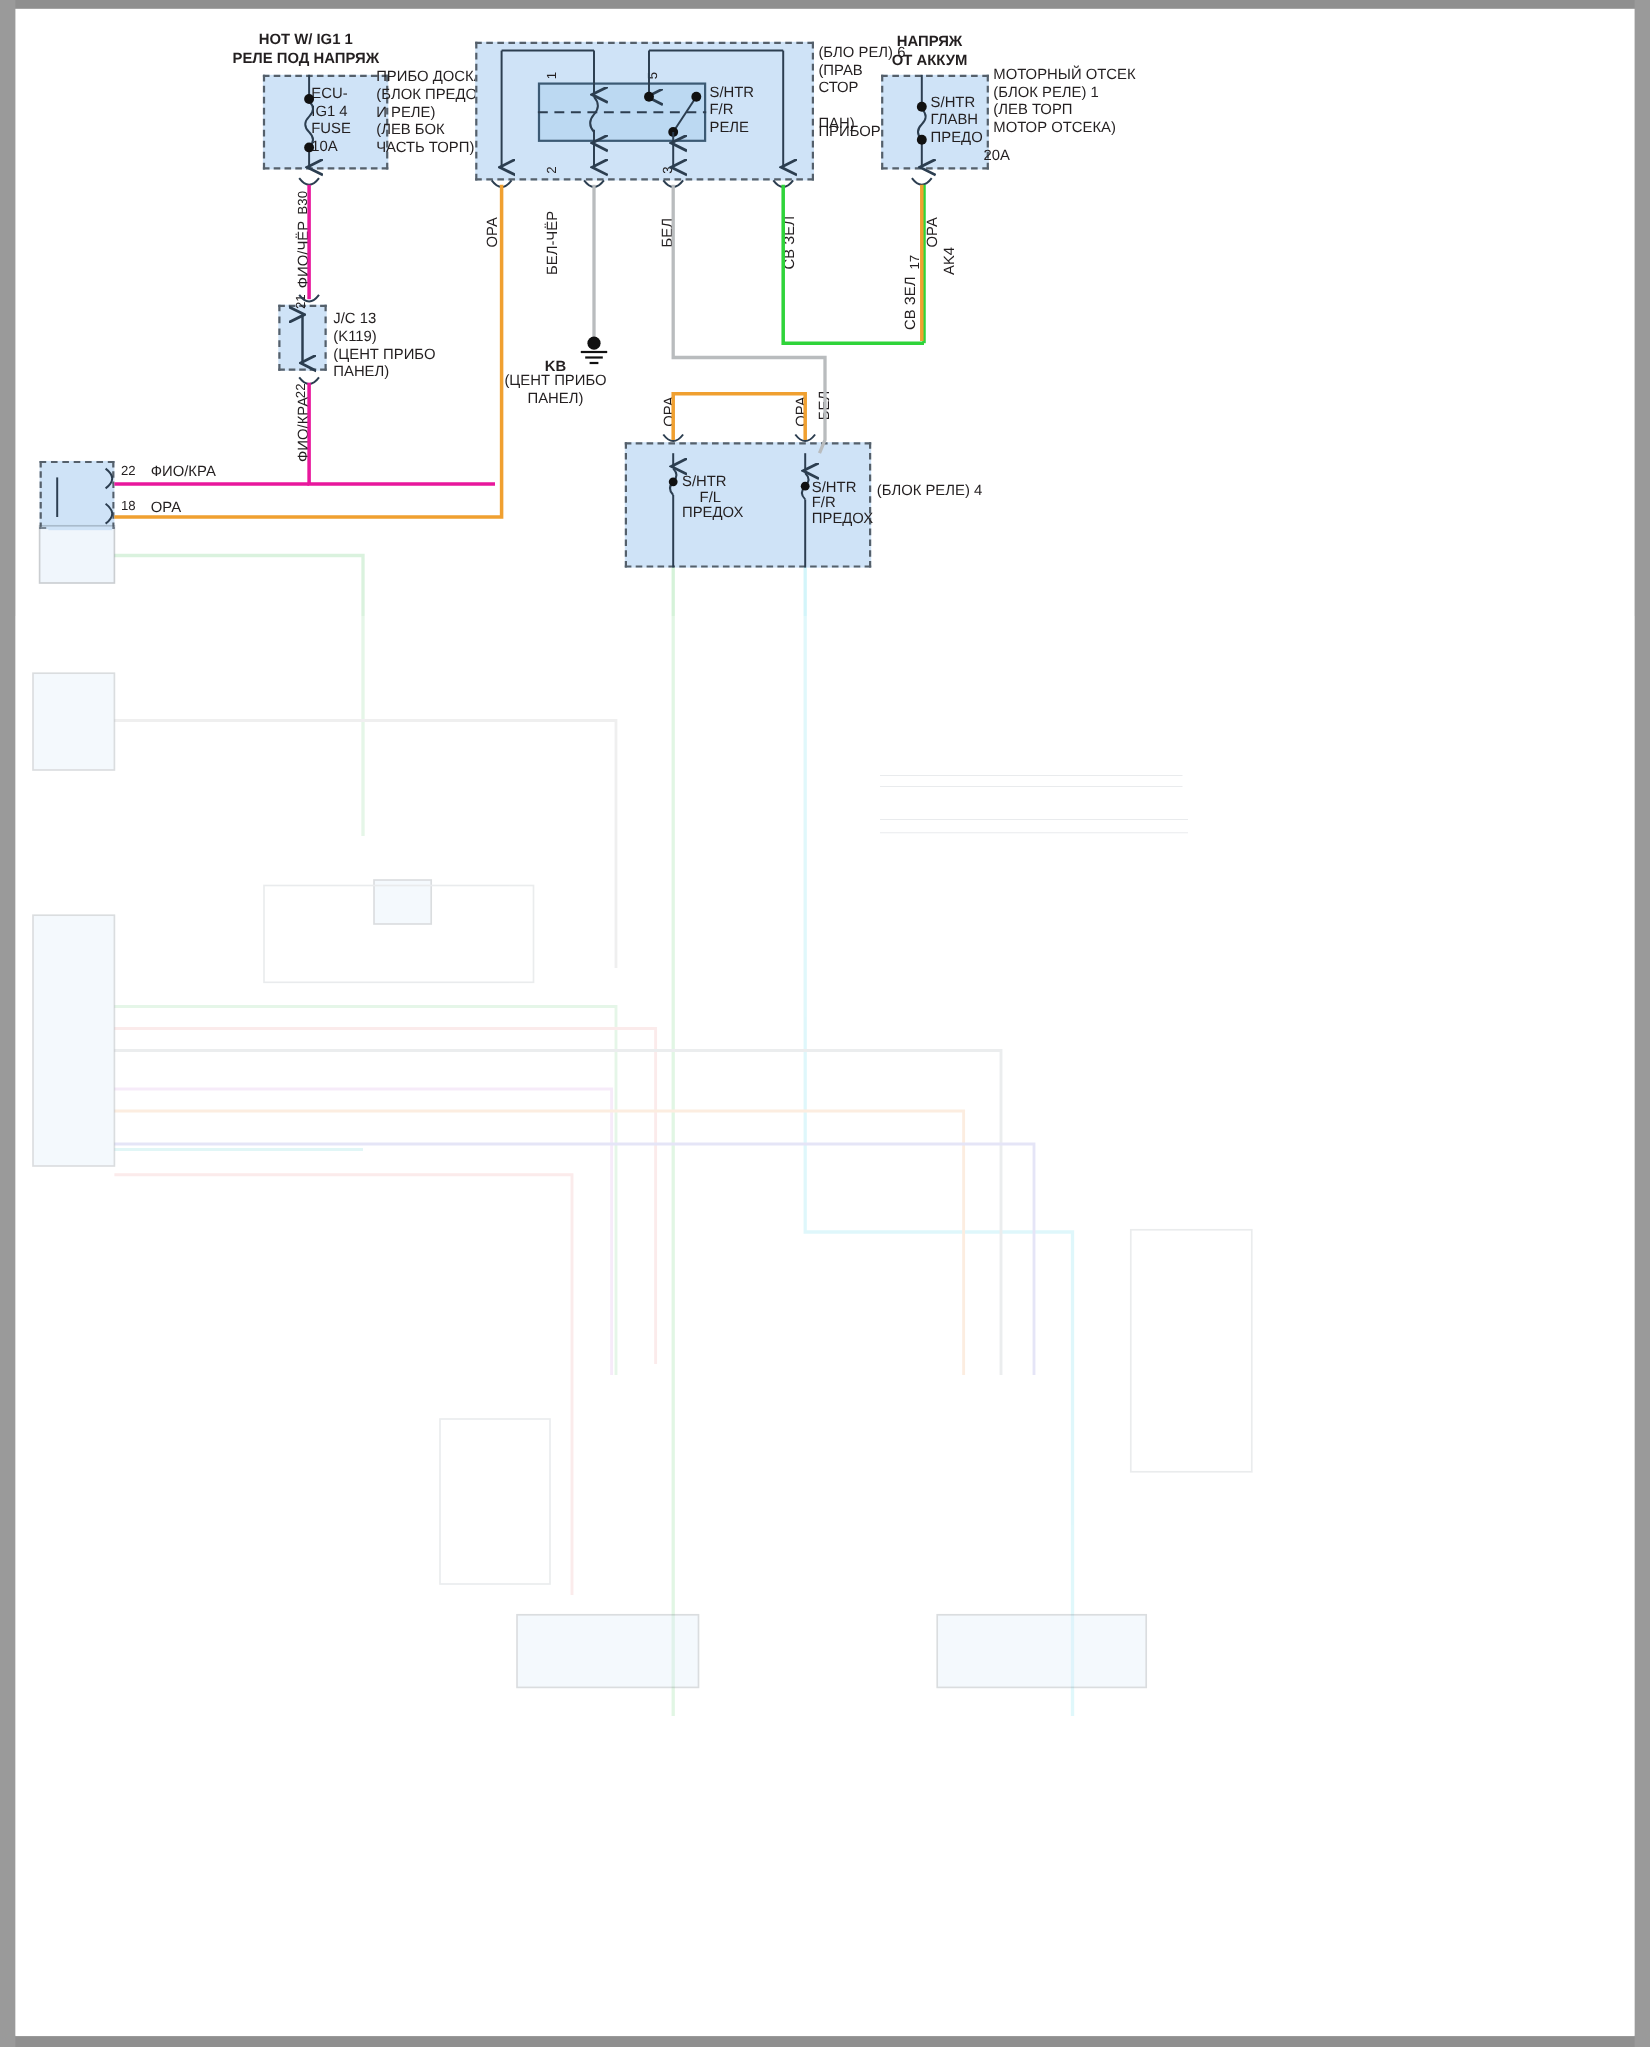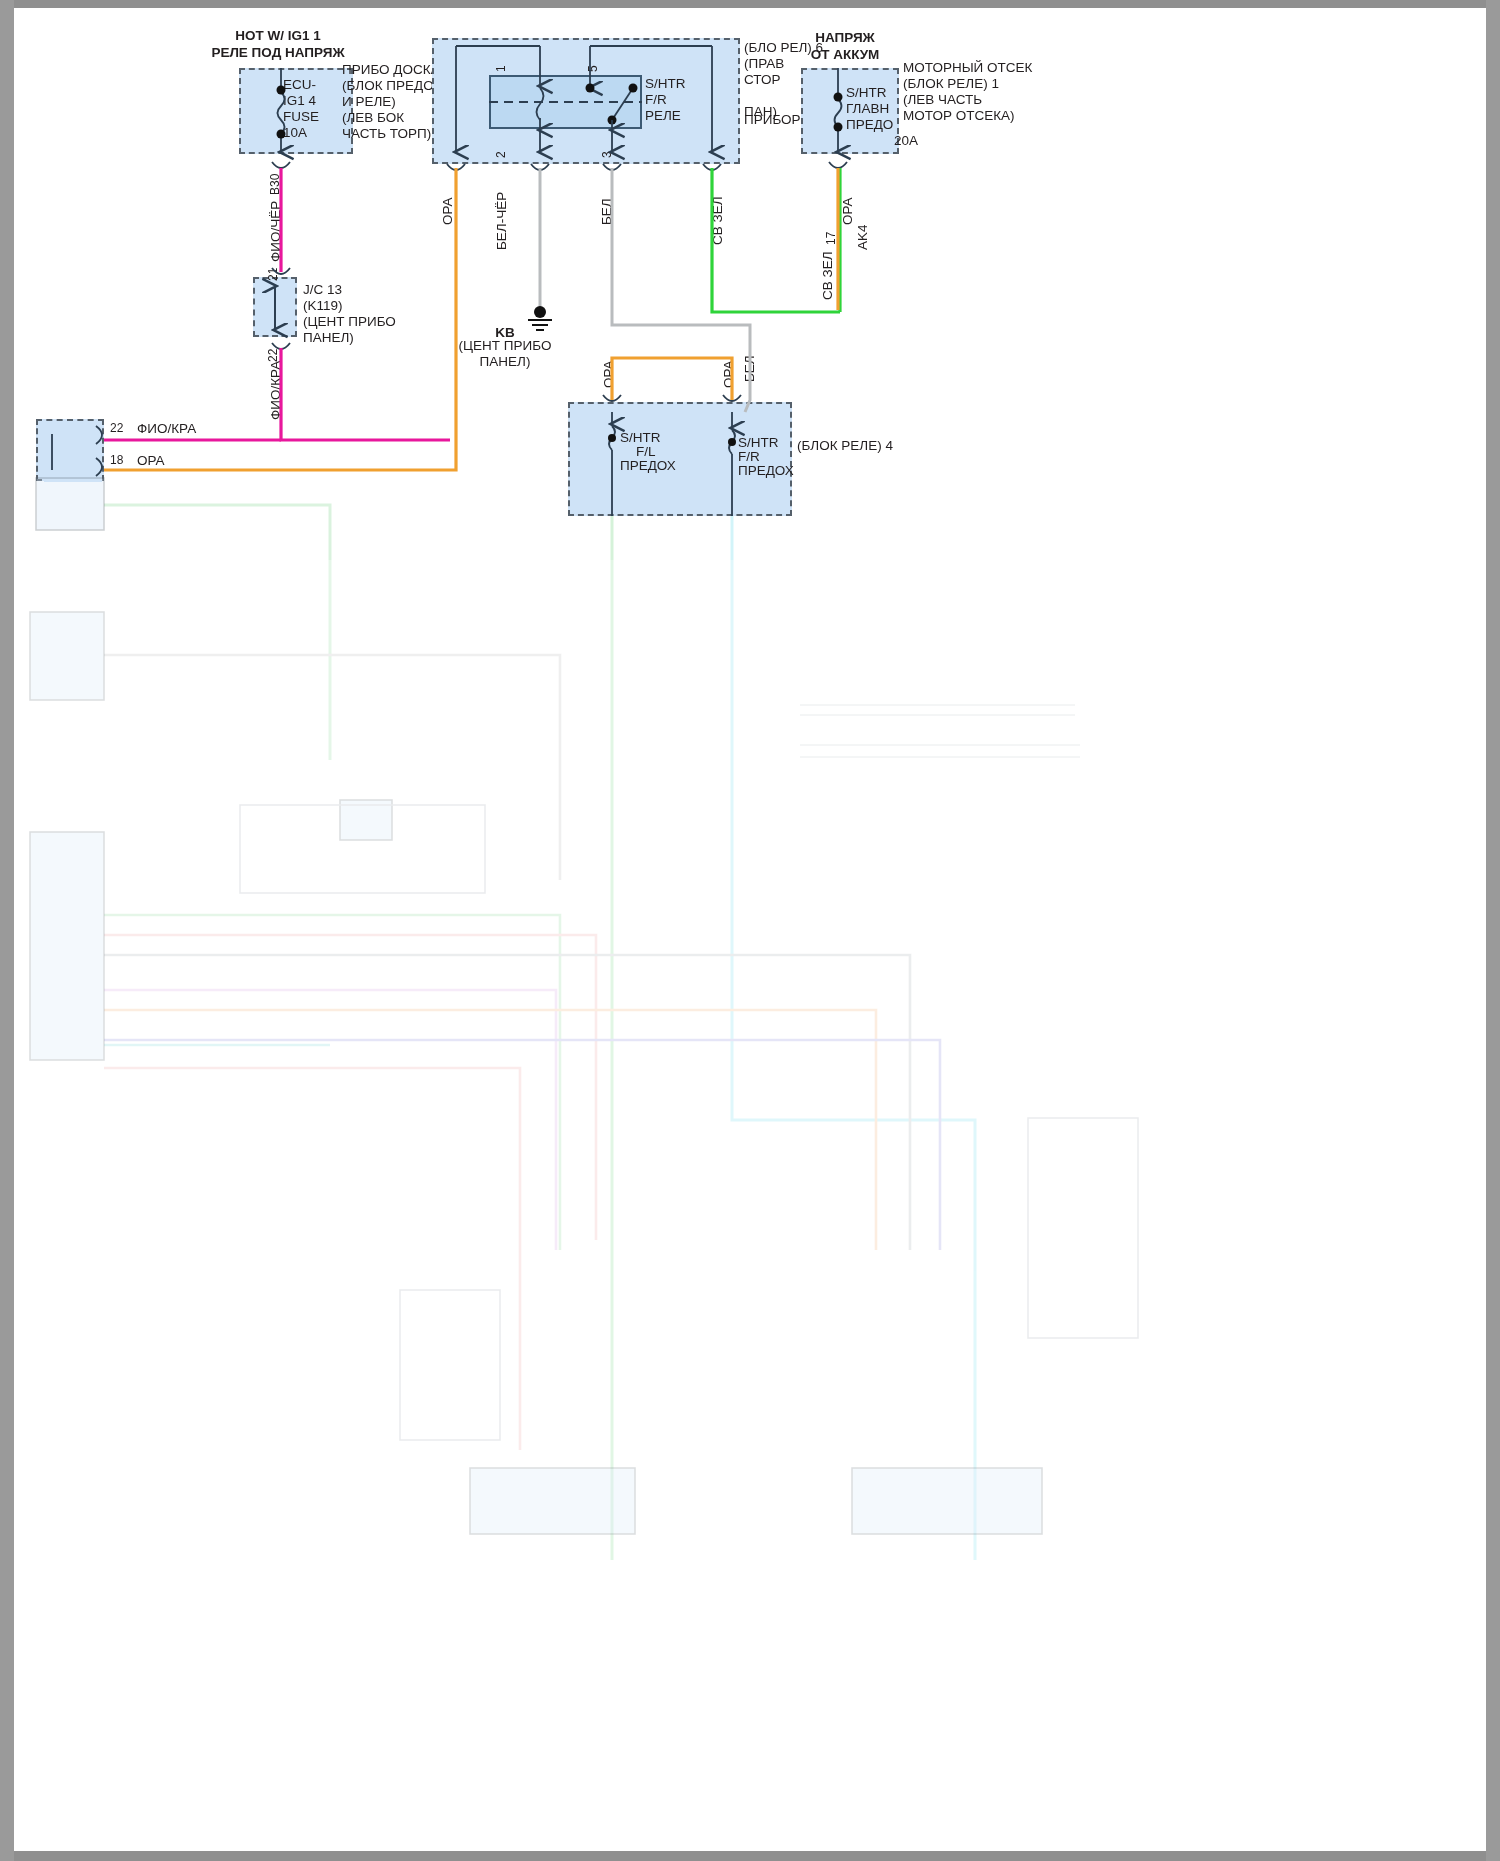--- a/index.html
+++ b/index.html
@@ -77,21 +77,21 @@
   <div class="txt b c" style="left:785px;top:47px;width:120px;">ОТ АККУМ</div>
 
   <div class="box" style="left:801px;top:68px;width:98px;height:86px;"></div>
   <div class="txt" style="left:846px;top:85px;">S/HTR</div>
   <div class="txt" style="left:846px;top:101px;">ГЛАВН</div>
   <div class="txt" style="left:846px;top:117px;">ПРЕДО</div>
   <div class="txt" style="left:894px;top:133px;">20A</div>
 
   <div class="txt" style="left:903px;top:60px;">МОТОРНЫЙ ОТСЕК</div>
   <div class="txt" style="left:903px;top:76px;">(БЛОК РЕЛЕ) 1</div>
-  <div class="txt" style="left:903px;top:92px;">(ЛЕВ ЧАСТЬ</div>
+  <div class="txt" style="left:903px;top:92px;">(ЛЕВ ТОРП</div>
   <div class="txt" style="left:903px;top:108px;">МОТОР ОТСЕКА)</div>
 
   <div class="box" style="left:253px;top:277px;width:44px;height:60px;"></div>
   <div class="txt" style="left:303px;top:282px;">J/C 13</div>
   <div class="txt" style="left:303px;top:298px;">(K119)</div>
   <div class="txt" style="left:303px;top:314px;">(ЦЕНТ ПРИБО</div>
   <div class="txt" style="left:303px;top:330px;">ПАНЕЛ)</div>
   <div class="vtxt" style="left:266px;top:281px;font-size:12px;">21</div>
   <div class="vtxt" style="left:266px;top:362px;font-size:12px;">22</div>
 

